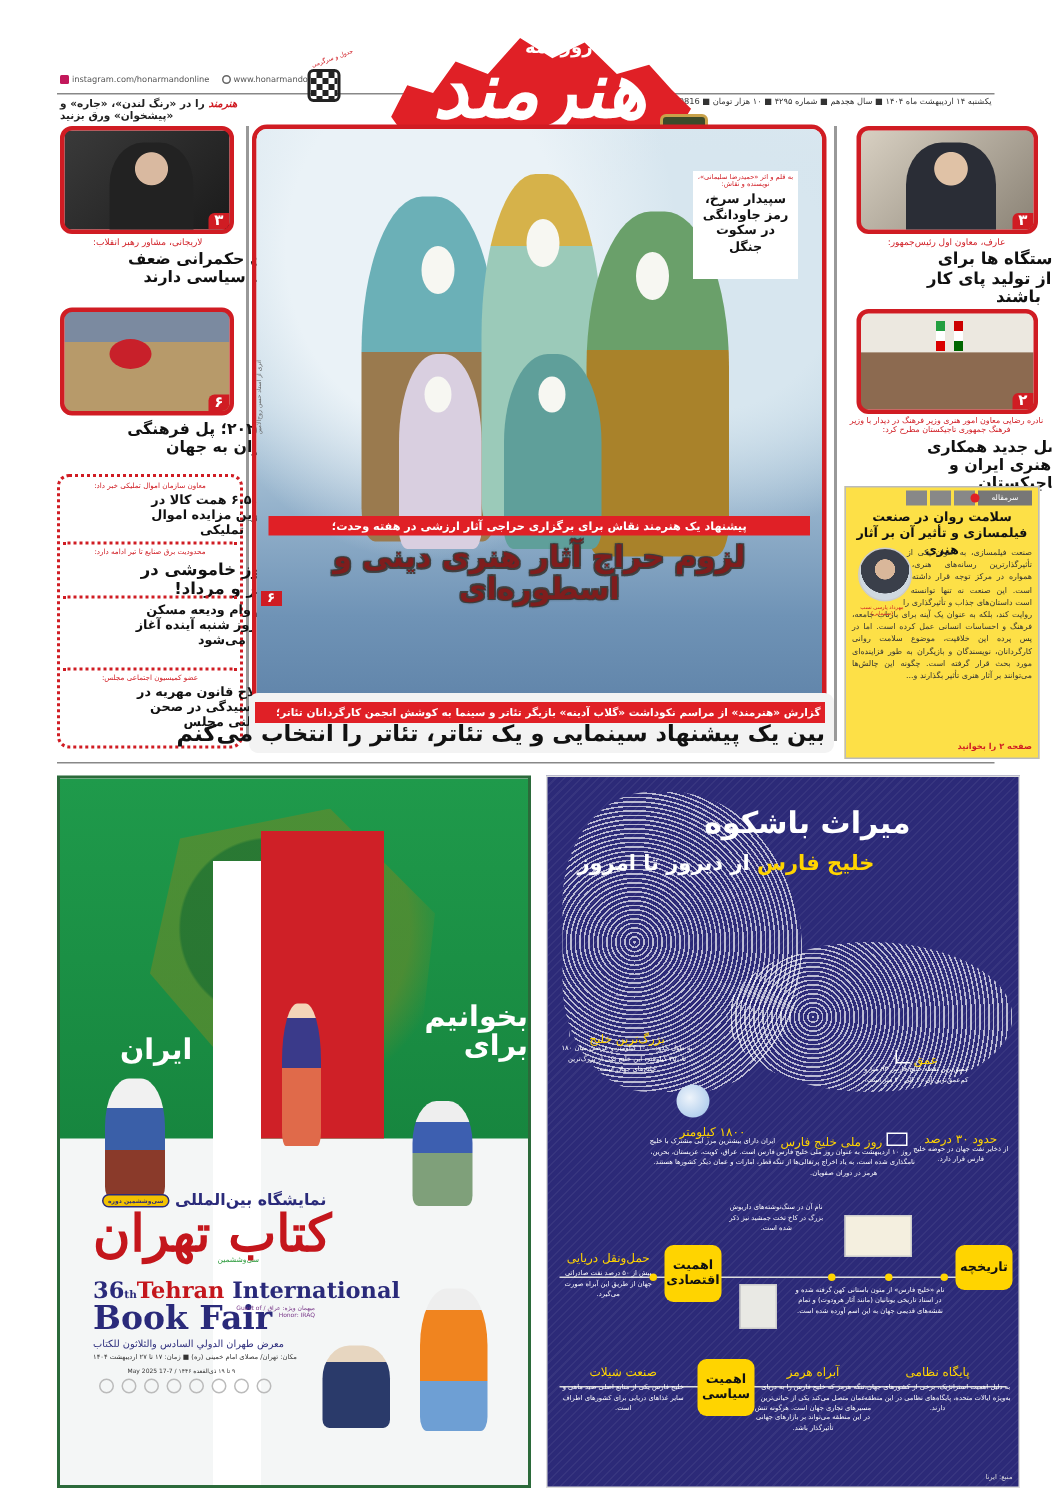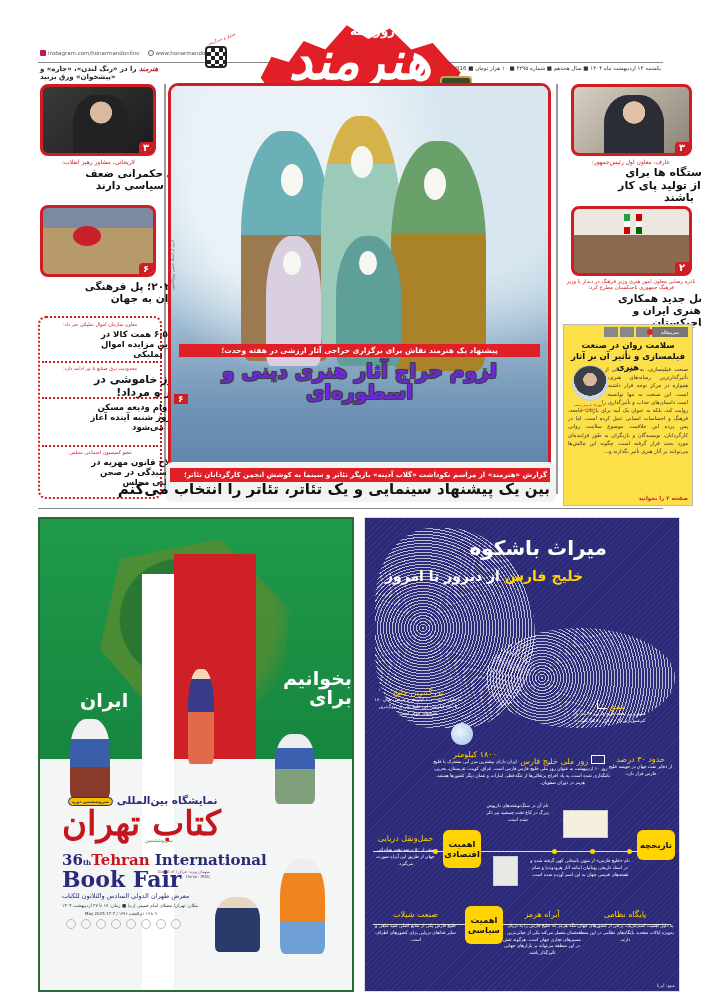--- a/index.html
+++ b/index.html
@@ -39,21 +39,21 @@
   .painting { position:absolute; inset: 0; background:
       radial-gradient(ellipse at 30% 20%, #eaf2f7 0 25%, transparent 45%),
       radial-gradient(ellipse at 80% 25%, #d7e6ef 0 20%, transparent 40%),
       linear-gradient(180deg, #dbe8f0 0%, #b9d0e0 45%, #6f93b6 80%, #5b7fa5 100%); }
   .fig { position:absolute; border-radius: 45% 45% 10% 10%; }
   .face { position:absolute; background:#f7f7f2; border-radius: 50%; }
   .inset-box { position:absolute; right: 16px; top: 28px; width: 70px; height: 72px; background:#fff; direction: rtl; padding: 2px 3px; }
   .inset-box .by { font-size: 4.5px; color:#d01c23; text-align:center; }
   .inset-box .t { font-size: 8.5px; font-weight:bold; text-align:center; line-height:1.25; margin-top: 2px; }
   .kicker-bar { position:absolute; background:#e02026; color:#fff; font-weight:bold; direction:rtl; white-space:nowrap; text-align:center; }
-  .main-hl { position:absolute; left: 10px; right: 10px; color:#6d28d9; font-weight: bold; direction: rtl; text-align:center; line-height: 1.05;
+  .main-hl { position:absolute; left: 10px; right: 10px; color:#7f1d1d; font-weight: bold; direction: rtl; text-align:center; line-height: 1.05;
     text-shadow: 0 0 2px #333, 1px 1px 0 #444, -1px -1px 0 #444, 1px -1px 0 #444, -1px 1px 0 #444; }
   .c-pgnum { position:absolute; left: 3px; bottom: 3px; background:#d01c23; color:#fff; font-weight:bold; font-size:9px; padding: 0 4px; }
   .credit-v { position:absolute; left: 170px; top: 240px; font-size: 4px; color:#666; writing-mode: vertical-rl; transform: rotate(180deg); }
 
   .bottom-kicker { position:absolute; left: 170px; top: 468px; width: 380px; height: 14px; background:#e02026; color:#fff; font-size: 7px; font-weight:bold; direction:rtl; text-align:right; padding-right: 3px; line-height:14px; white-space:nowrap; overflow:hidden; }
   .bottom-hl { position:absolute; left: 170px; top: 480px; width: 380px; font-size: 15px; font-weight:bold; direction:rtl; text-align:right; white-space: nowrap; }
   .bottom-box-bg { position:absolute; left: 166px; top: 462px; width: 390px; height: 40px; background:#f3f3f3; border-radius: 6px; }
 
   
   .editorial { position:absolute; left: 563px; top: 324px; width: 130px; height: 182px; border: 1px solid #bbb; background:#fde047; direction: rtl; }
@@ -189,20 +189,24 @@
     <div class="fig" style="left:70px; top:45px; width:90px; height:230px; background: linear-gradient(180deg,#6bb0b7 0 45%, #9a7a4e 45%);"></div>
     <div class="fig" style="left:150px; top:30px; width:80px; height:240px; background: linear-gradient(180deg,#d6b24a 0 20%, #9bcab9 20%);"></div>
     <div class="fig" style="left:220px; top:55px; width:95px; height:230px; background: linear-gradient(180deg,#6aa06a 0 40%, #a9822a 40%);"></div>
     <div class="fig" style="left:95px; top:150px; width:55px; height:130px; background:#d9cfe0;"></div>
     <div class="fig" style="left:165px; top:150px; width:65px; height:130px; background:#5f9f9a;"></div>
     <div class="face" style="left:110px; top:78px; width:22px; height:32px;"></div>
     <div class="face" style="left:180px; top:60px; width:22px; height:32px;"></div>
     <div class="face" style="left:253px; top:82px; width:22px; height:32px;"></div>
     <div class="face" style="left:112px; top:165px; width:18px; height:24px;"></div>
     <div class="face" style="left:188px; top:165px; width:18px; height:24px;"></div>
+  </div>
+  <div class="inset-box">
+    <div class="by">به قلم و اثر «حمیدرضا سلیمانی»، نویسنده و نقاش:</div>
+    <div class="t">سپیدار سرخ، رمز جاودانگی در سکوت جنگل</div>
   </div>
   <div class="kicker-bar" style="left:8px; right:8px; top:258px; height:13px; font-size:7.5px; line-height:13px;">پیشنهاد یک هنرمند نقاش برای برگزاری حراجی آثار ارزشی در هفته وحدت؛</div>
   <div class="main-hl" style="top:275px; font-size:20px;">لزوم حراج آثار هنری دینی و اسطوره‌ای</div>
   <span class="c-pgnum" style="bottom:88px;">۶</span>
 </div>
 <div class="credit-v">اثری از استاد حسن روح‌الامین</div>
 
 <div class="bottom-box-bg"></div>
 <div class="bottom-kicker">گزارش «هنرمند» از مراسم نکوداشت «گلاب آدینه» بازیگر تئاتر و سینما به کوشش انجمن کارگردانان تئاتر؛</div>
 <div class="bottom-hl">بین یک پیشنهاد سینمایی و یک تئاتر، تئاتر را انتخاب می‌کنم</div>

